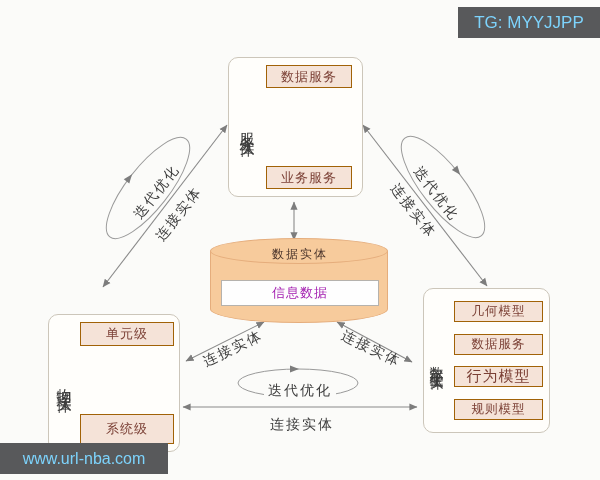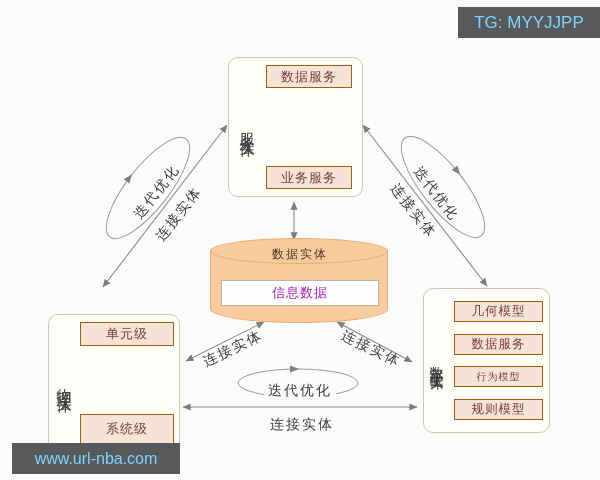--- a/index.html
+++ b/index.html
@@ -29,21 +29,21 @@
   .cyl .data-chip{flex:1;height:26px;background:#fefefe;border:1px solid #b5b2ad;
                   color:#a21caf;font-size:13px;letter-spacing:1px;
                   display:flex;align-items:center;justify-content:center;box-sizing:border-box;}
   
   .elabel{position:absolute;z-index:3;font-size:14px;color:#3d3d3d;letter-spacing:2px;
           white-space:nowrap;transform-origin:center;}
   
   .wm{position:absolute;background:#58595b;color:#7dd3fc;z-index:5;
       font-family:Liberation Sans, sans-serif;display:flex;align-items:center;}
   .wm-tg{right:0;top:7px;width:142px;height:31px;font-size:17px;justify-content:center;}
-  .wm-url{left:12px;top:443px;width:168px;height:31px;font-size:16px;justify-content:center;}
+  .wm-url{left:0;top:443px;width:168px;height:31px;font-size:16px;justify-content:center;}
 </style>
 </head>
 <body>
 
 <div class="canvas">
 
   <svg class="connectors" width="600" height="480">
     <defs>
       <marker id="ah" viewBox="0 0 10 8" refX="8.5" refY="4" markerWidth="9" markerHeight="8" markerUnits="userSpaceOnUse" orient="auto-start-reverse">
         <path d="M0,0 L9,4 L0,8 z" fill="#7d7d7d"></path>
@@ -94,21 +94,21 @@
       <div class="chip" style="height:24px;">单元级</div>
       <div class="chip" style="height:30px;">系统级</div>
     </div>
   </div>
 
   <div class="node" style="left:423px;top:288px;width:127px;height:145px;">
     <div class="vtitle" style="left:5px;font-size:14px;letter-spacing:2px;">数字孪生实体</div>
     <div class="chips" style="left:30px;top:12px;bottom:12px;width:89px;">
       <div class="chip" style="height:21px;font-size:12.5px;">几何模型</div>
       <div class="chip" style="height:21px;font-size:12.5px;">数据服务</div>
-      <div class="chip" style="height:21px;font-size:10px;">行为模型</div>
+      <div class="chip" style="height:21px;font-size:15px;">行为模型</div>
       <div class="chip" style="height:21px;font-size:12.5px;">规则模型</div>
     </div>
   </div>
 
   <div class="elabel" style="left:157px;top:192px;transform:translate(-50%,-50%) rotate(-52deg);">迭代优化</div>
   <div class="elabel" style="left:179px;top:214px;transform:translate(-50%,-50%) rotate(-52deg);">连接实体</div>
   <div class="elabel" style="left:436px;top:194px;transform:translate(-50%,-50%) rotate(52deg);">迭代优化</div>
   <div class="elabel" style="left:413px;top:211px;transform:translate(-50%,-50%) rotate(52deg);">连接实体</div>
   <div class="elabel" style="left:233px;top:349px;transform:translate(-50%,-50%) rotate(-26deg);">连接实体</div>
   <div class="elabel" style="left:371px;top:349px;transform:translate(-50%,-50%) rotate(26deg);">连接实体</div>

